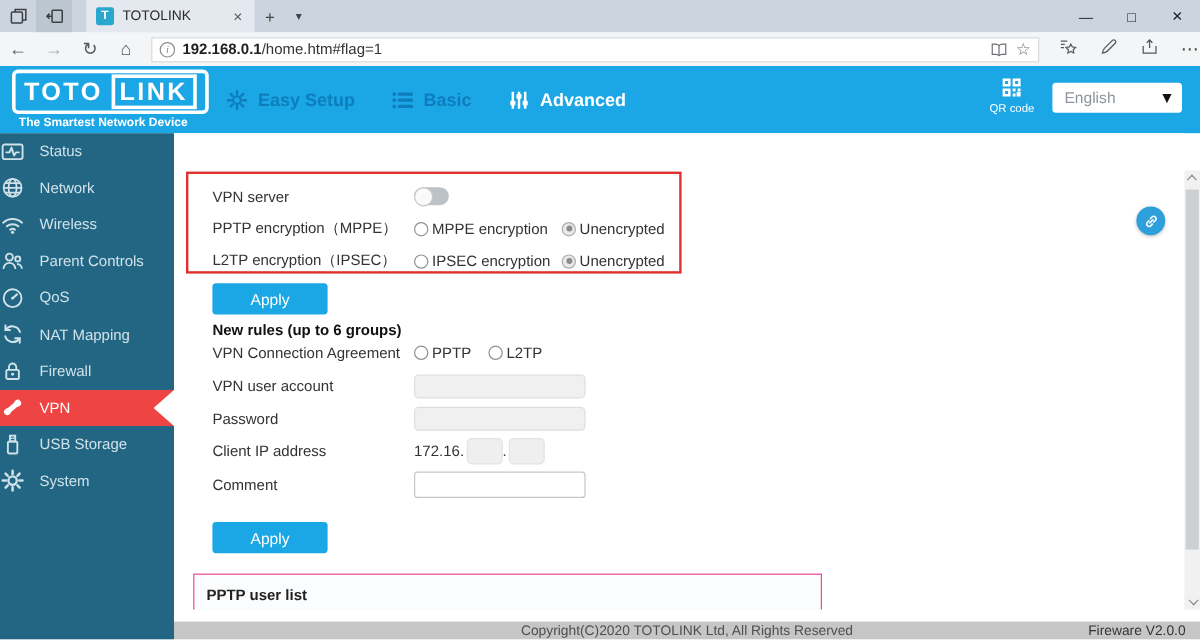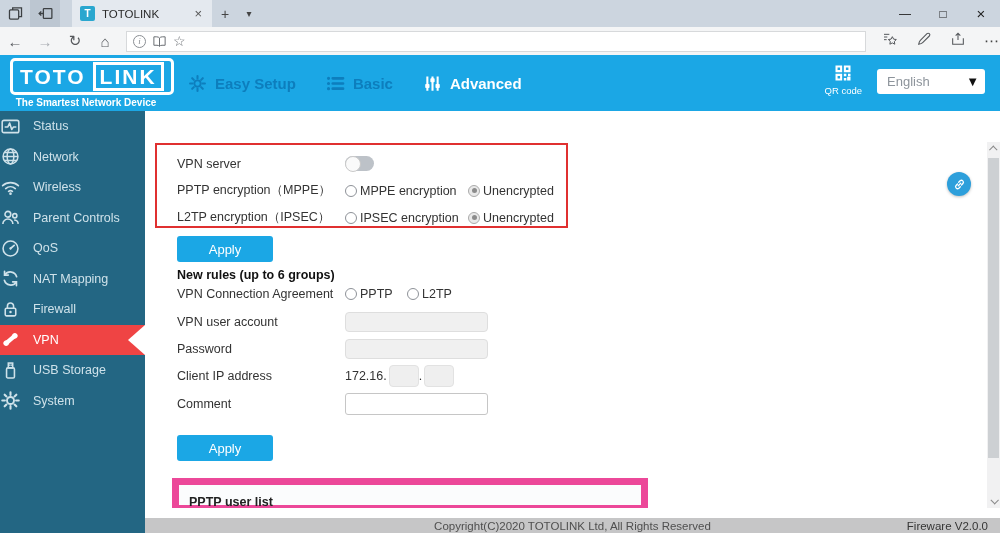--- a/index.html
+++ b/index.html
@@ -66,21 +66,21 @@
   .radio.checked-dis { background:#e9e9e9; border-color:#ababab; }
   .radio.checked-dis::after { content:""; position:absolute; left:2.5px; top:2.5px; width:5px; height:5px; border-radius:50%; background:#8c8c8c; }
   .toggle { width:29px; height:15px; border-radius:8px; background:#bdc2c8; position:relative; }
   .toggle-knob { position:absolute; left:0; top:-0.5px; width:16px; height:16px; border-radius:50%; background:#fafafa; border:1px solid #c9c9c9; }
   .btn-apply { position:absolute; left:32px; width:96px; height:26px; background:#1ba7e5; border:none; border-radius:3px; color:#fff; font-size:13px; font-family:"Liberation Sans", sans-serif; }
   .sec-title { position:absolute; left:32px; font-size:12.5px; font-weight:bold; color:#111; }
   .tinput { width:143px; height:20px; background:#f0f0f0; border:1px solid #dedede; border-radius:4px; font-family:"Liberation Sans", sans-serif; font-size:12px; padding:0 5px; }
   .tinput.enabled { background:#fff; border:1px solid #c6c6c6; border-radius:3px; height:22px; }
   .ip-box { width:30px; height:22px; background:#efefef; border:1px solid #e2e2e2; border-radius:4px; font-size:12px; text-align:center; font-family:"Liberation Sans", sans-serif; }
   .ip-text { font-size:12.5px; color:#333; }
-  .list-box { position:absolute; left:27px; top:367px; width:476px; height:34px; background:#fbfcfd; border:7px solid #ec4899; }
+  .list-box { position:absolute; left:16px; top:367px; width:524px; height:34px; background:#fbfcfd; border:1px solid #ec4899; }
   .list-title { font-size:12.5px; font-weight:bold; color:#222; padding:10px 0 0 10px; }
   .link-fab { position:absolute; right:16px; top:61px; width:24px; height:24px; border-radius:50%; background:#2d9fdb; display:flex; align-items:center; justify-content:center; box-shadow:0 1px 3px rgba(0,0,0,.25); }
   .link-fab svg { width:15px; height:15px; }
 
   
   .scrollbar { position:absolute; right:0; top:142px; width:13px; height:366px; background:#f1f1f2; }
   .sb-arrow { position:absolute; left:0; width:13px; height:14px; display:flex; align-items:center; justify-content:center; }
   .sb-arrow span { width:6px; height:6px; border-left:1.5px solid #8a8a8a; border-top:1.5px solid #8a8a8a; }
   .sb-arrow.up { top:0; } .sb-arrow.up span { transform:rotate(45deg) translateY(1px); }
   .sb-arrow.down { bottom:0; } .sb-arrow.down span { transform:rotate(225deg) translateY(1px); }
@@ -123,20 +123,21 @@
     </div>
   </div>
 
   <div class="toolbar">
     <div class="nav-ico">←</div>
     <div class="nav-ico dim">→</div>
     <div class="nav-ico">↻</div>
     <div class="nav-ico">⌂</div>
     <div class="addressbar">
       <span class="info-circle">i</span>
+      <span class="url"><b>192.168.0.1</b><span>/home.htm#flag=1</span></span>
       <span class="bar-ico">
         <svg width="15" height="15" viewBox="0 0 24 24" fill="none" stroke="currentColor" stroke-width="1.6">
             <path d="M12 6.5C11 5.2 9.5 4.5 7.5 4.5H3v13.5h5c2 0 3 .6 4 1.8 1-1.2 2-1.8 4-1.8h5V4.5h-4.5c-2 0-3.5.7-4.5 2z"></path>
             <path d="M12 6.5v13"></path>
           </svg>
       </span>
       <span class="bar-ico" style="font-size:14px;">☆</span>
     </div>
     <div class="after-bar">
       <span>

